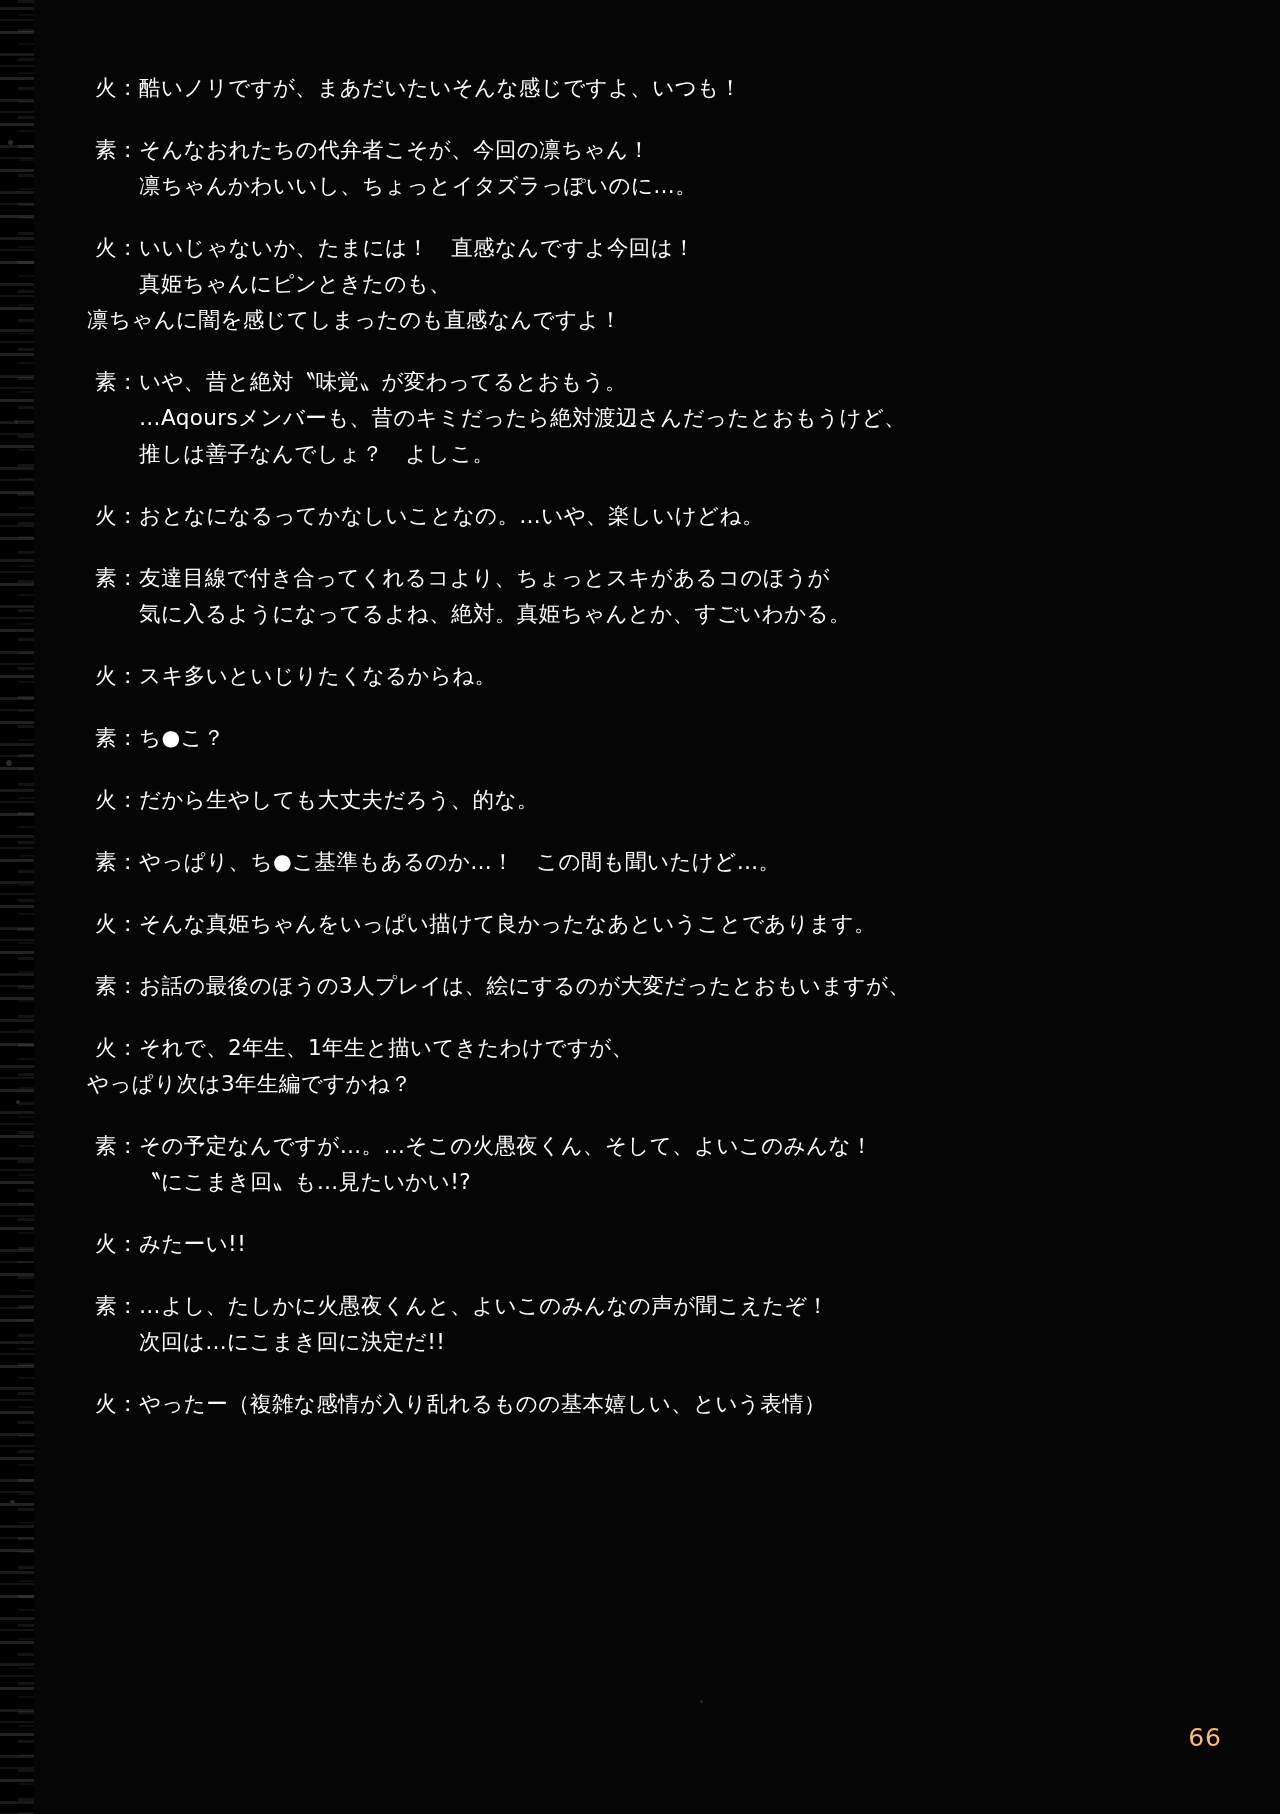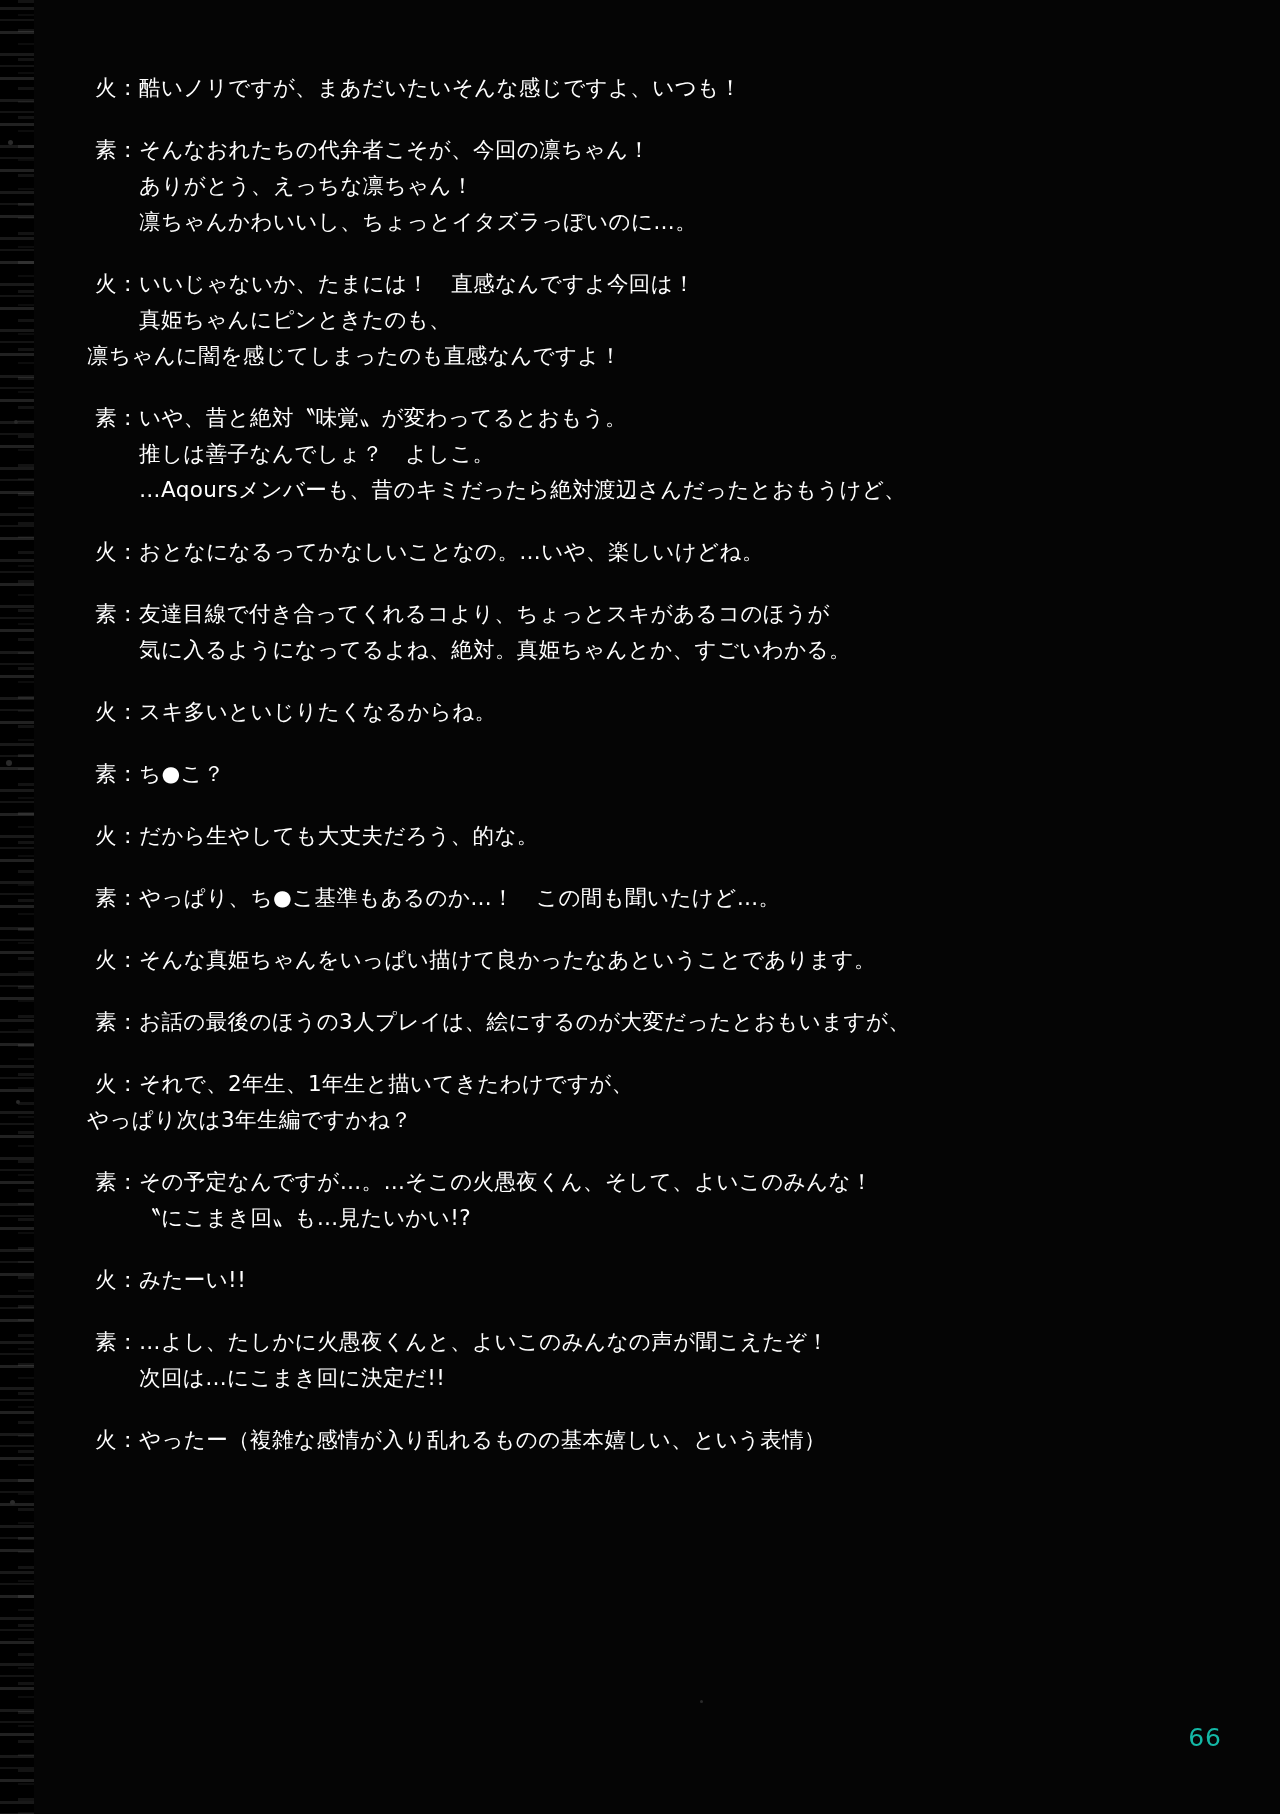--- a/index.html
+++ b/index.html
@@ -86,21 +86,21 @@
     white-space: pre-wrap;
     letter-spacing: 0.4px;
   }
   .lines .ln.outdent {
     margin-left: -52px;
   }
   .page-number {
     position: absolute;
     right: 58px;
     bottom: 62px;
-    color: #14b8a6;
+    color: #fdba74;
     font-size: 25px;
     letter-spacing: 1px;
     font-family: "DejaVu Sans", "Liberation Sans", sans-serif;
   }
 </style>
 </head>
 <body>
 
 <div class="page">
 
@@ -116,38 +116,37 @@
       <div class="line-block">
         <div class="speaker">火：</div>
         <div class="lines">
           <div class="ln">酷いノリですが、まあだいたいそんな感じですよ、いつも！</div>
         </div>
       </div>
       <div class="line-block">
         <div class="speaker">素：</div>
         <div class="lines">
           <div class="ln">そんなおれたちの代弁者こそが、今回の凛ちゃん！</div>
-          <div class="ln">ありがとう、えっちな凛ちゃん！</div>
           <div class="ln">凛ちゃんかわいいし、ちょっとイタズラっぽいのに…。</div>
         </div>
       </div>
       <div class="line-block">
         <div class="speaker">火：</div>
         <div class="lines">
           <div class="ln">いいじゃないか、たまには！　直感なんですよ今回は！</div>
           <div class="ln">真姫ちゃんにピンときたのも、</div>
           <div class="ln outdent">凛ちゃんに闇を感じてしまったのも直感なんですよ！</div>
         </div>
       </div>
       <div class="line-block">
         <div class="speaker">素：</div>
         <div class="lines">
           <div class="ln">いや、昔と絶対〝味覚〟が変わってるとおもう。</div>
+          <div class="ln">…Aqoursメンバーも、昔のキミだったら絶対渡辺さんだったとおもうけど、</div>
           <div class="ln">推しは善子なんでしょ？　よしこ。</div>
-          <div class="ln">…Aqoursメンバーも、昔のキミだったら絶対渡辺さんだったとおもうけど、</div>
         </div>
       </div>
       <div class="line-block">
         <div class="speaker">火：</div>
         <div class="lines">
           <div class="ln">おとなになるってかなしいことなの。…いや、楽しいけどね。</div>
         </div>
       </div>
       <div class="line-block">
         <div class="speaker">素：</div>

